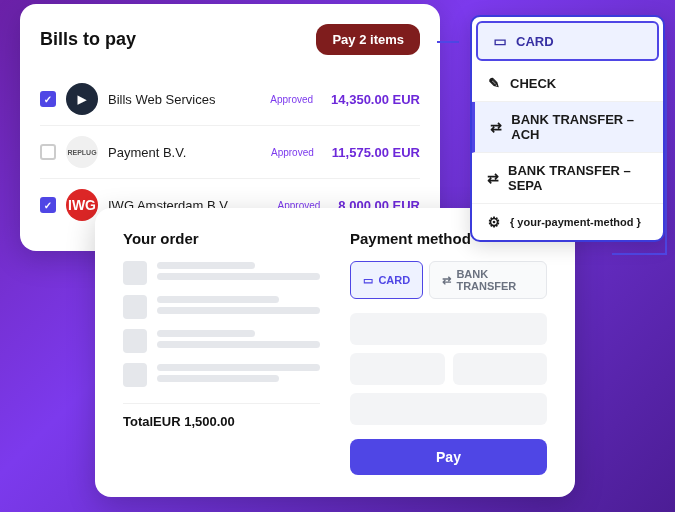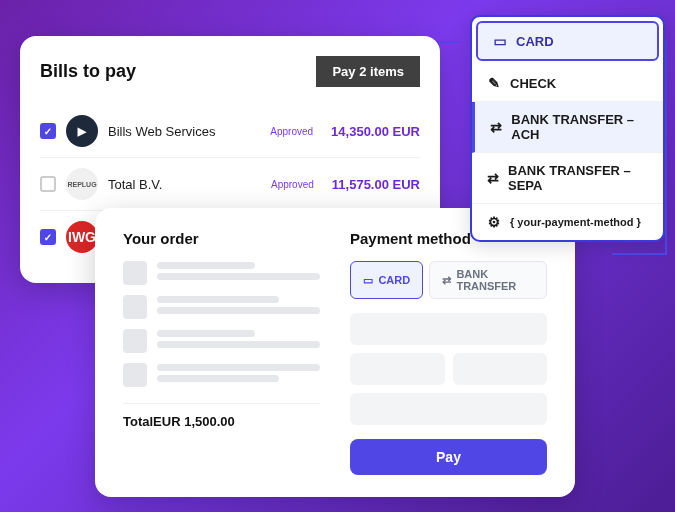--- a/index.html
+++ b/index.html
@@ -8,21 +8,21 @@
       height: 512px;
       background: linear-gradient(135deg, #6b21a8 0%, #7c3aed 40%, #4c1d95 100%);
       font-family: -apple-system, BlinkMacSystemFont, 'Segoe UI', sans-serif;
       overflow: hidden;
       position: relative;
     }
 
     
     .bills-card {
       position: absolute;
-      top: 36px;
+      top: 4px;
       left: 20px;
       width: 420px;
       background: #fff;
       border-radius: 16px;
       padding: 20px;
       box-shadow: 0 8px 30px rgba(0,0,0,0.2);
       z-index: 2;
     }
 
     .bills-header {
@@ -32,24 +32,24 @@
       margin-bottom: 18px;
     }
 
     .bills-title {
       font-size: 18px;
       font-weight: 700;
       color: #111;
     }
 
     .pay-btn {
-      background: #404040;
+      background: #7f1d1d;
       color: #fff;
       border: none;
-      border-radius: 0;
+      border-radius: 12px;
       padding: 8px 16px;
       font-size: 13px;
       font-weight: 600;
       cursor: pointer;
     }
 
     .bill-row {
       display: flex;
       align-items: center;
       padding: 10px 0;
@@ -315,21 +315,21 @@
     <div class="checkbox checked"></div>
     <div class="company-logo logo-toledo">▶</div>
     <span class="company-name">Bills Web Services</span>
     <span class="approved-badge">Approved</span>
     <span class="amount">14,350.00 EUR</span>
   </div>
 
   <div class="bill-row">
     <div class="checkbox unchecked"></div>
     <div class="company-logo logo-replug" style="font-size:7px;">REPLUG</div>
-    <span class="company-name">Total B.V.</span>
+    <span class="company-name">Payment B.V.</span>
     <span class="approved-badge">Approved</span>
     <span class="amount">11,575.00 EUR</span>
   </div>
 
   <div class="bill-row">
     <div class="checkbox checked"></div>
     <div class="company-logo logo-iwg">IWG</div>
     <span class="company-name">IWG Amsterdam B.V.</span>
     <span class="approved-badge">Approved</span>
     <span class="amount">8,000.00 EUR</span>

